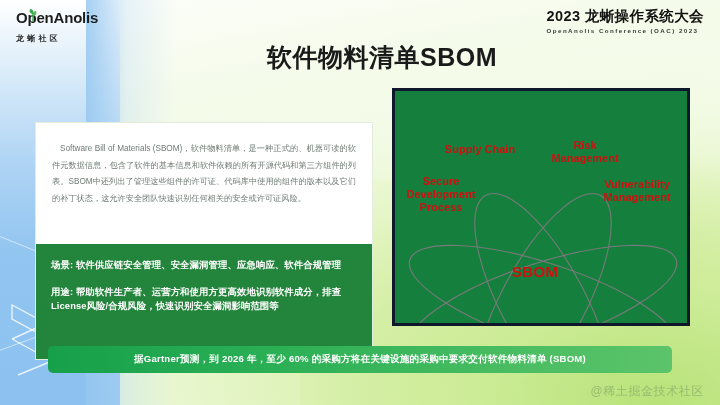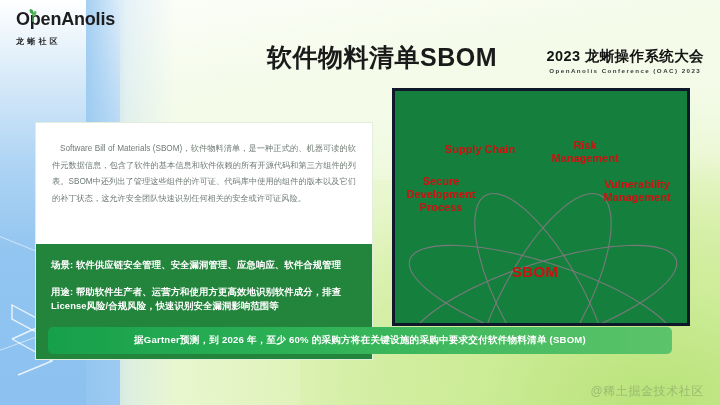--- a/index.html
+++ b/index.html
@@ -69,21 +69,21 @@
   }
   .deco-chevron svg { display: block; }
 
   
   .logo {
     position: absolute;
     left: 16px; top: 10px;
     width: 92px;
   }
   .logo-word {
-    font-size: 18px;
+    font-size: 15px;
     font-weight: 700;
     letter-spacing: -0.2px;
     color: #1d1d1d;
     line-height: 1;
     white-space: nowrap;
     position: relative;
   }
   .logo-leaf {
     position: absolute;
     left: 13px; top: -2px;
@@ -94,22 +94,21 @@
     font-size: 8px;
     font-weight: 700;
     color: #2a2a2a;
     letter-spacing: 3.2px;
     line-height: 1;
   }
 
   .conf {
     position: absolute;
     right: 16px; top: 9px;
-    text-align: center;
-    margin-top: 40px;
+    text-align: left;
   }
   .conf-cn {
     font-size: 14.5px;
     font-weight: 700;
     color: #141414;
     line-height: 1;
     letter-spacing: 0.4px;
     white-space: nowrap;
   }
   .conf-en {
@@ -198,21 +197,21 @@
     fill: #cc1111;
     font-family: "Liberation Sans", "DejaVu Sans", sans-serif;
     font-size: 15.5px;
     font-weight: 700;
     text-anchor: middle;
   }
 
   
   .banner {
     position: absolute;
-    left: 48px; top: 327px;
+    left: 48px; top: 346px;
     width: 624px; height: 27px;
     border-radius: 5px;
     background: linear-gradient(90deg, #17a04a 0%, #2aaf55 35%, #46bb60 70%, #5cc46a 100%);
     display: flex;
     align-items: center;
     justify-content: center;
     box-sizing: border-box;
     padding: 8px 10px;
   }
   .banner-text {

